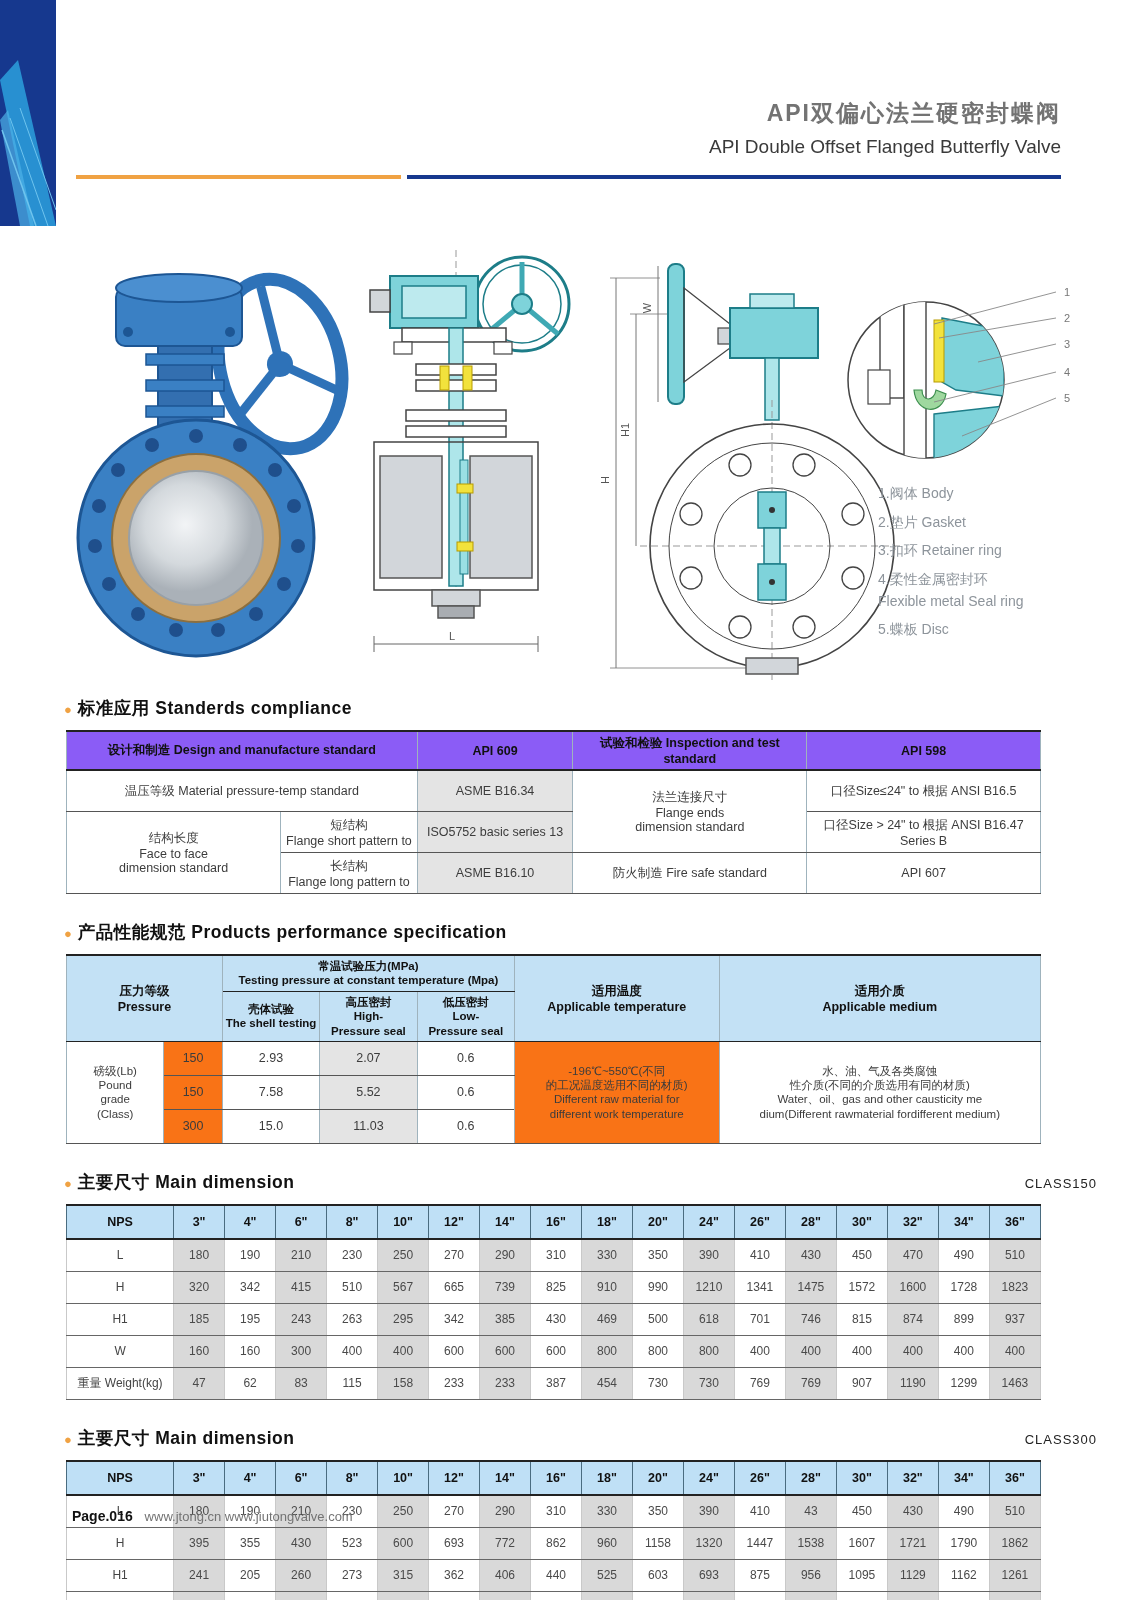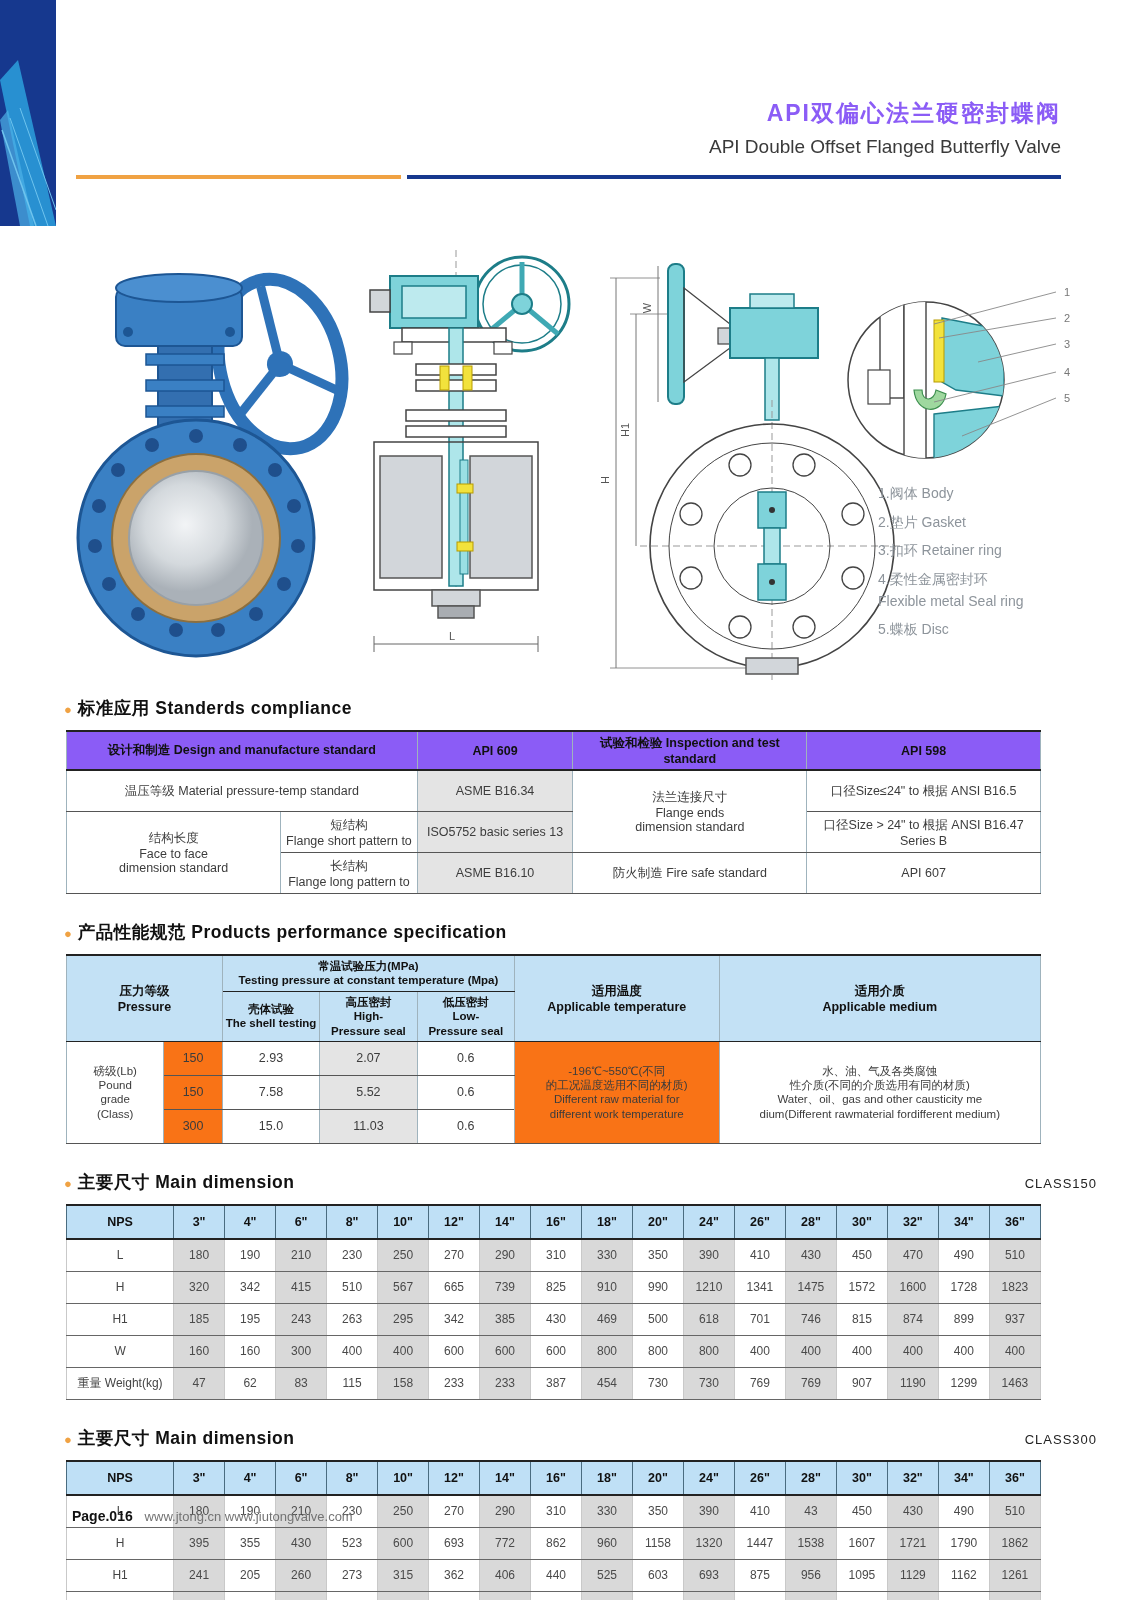--- a/index.html
+++ b/index.html
@@ -5,21 +5,21 @@
   html,body{margin:0;padding:0;background:#e8e8e8;}
   .page{position:relative;width:1131px;height:1600px;background:#ffffff;margin:0 auto;
         font-family:"Liberation Sans",sans-serif;color:#222;overflow:hidden;}
   
   .left-strip{position:absolute;left:0;top:0;width:56px;height:226px;background:#16388e;overflow:hidden;}
   
   .logo{position:absolute;left:76px;top:92px;display:flex;align-items:center;}
   .logo-text{font-size:44px;font-weight:bold;color:#16388e;letter-spacing:1px;margin-left:10px;line-height:1;}
   .logo-text .o{color:#f0a243;}
   .titles{position:absolute;right:70px;top:98px;text-align:right;}
-  .title-cn{font-size:23px;font-weight:bold;color:#8b5cf6;letter-spacing:2px;}
+  .title-cn{font-size:23px;font-weight:bold;color:#737373;letter-spacing:2px;}
   .title-en{font-size:19px;color:#3a3a3a;margin-top:7px;}
   .rule{position:absolute;left:76px;top:175px;width:985px;height:4px;display:flex;}
   .rule .seg-orange{width:325px;height:4px;background:#f0a243;margin-right:6px;}
   .rule .seg-blue{flex:1;height:4px;background:#16388e;}
   
   .content{position:absolute;left:60px;top:240px;width:1041px;}
   .figures{position:relative;height:430px;}
   .figures svg{position:absolute;}
   .parts-list{position:absolute;left:818px;top:243px;width:215px;font-size:14px;color:#8d949b;line-height:1.55;}
   .parts-list div{white-space:pre-line;margin-bottom:7px;}

